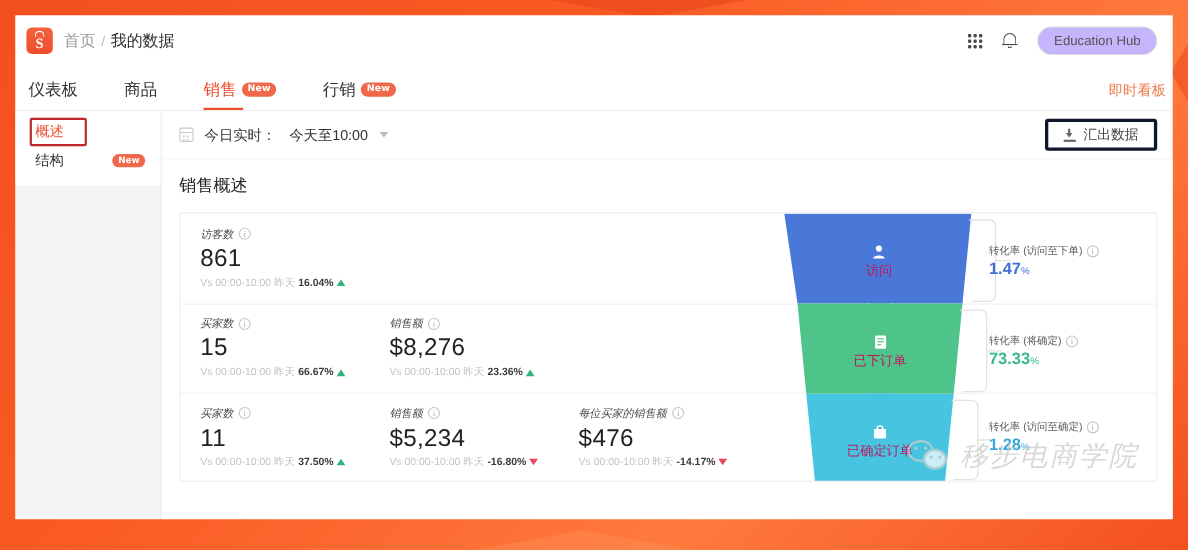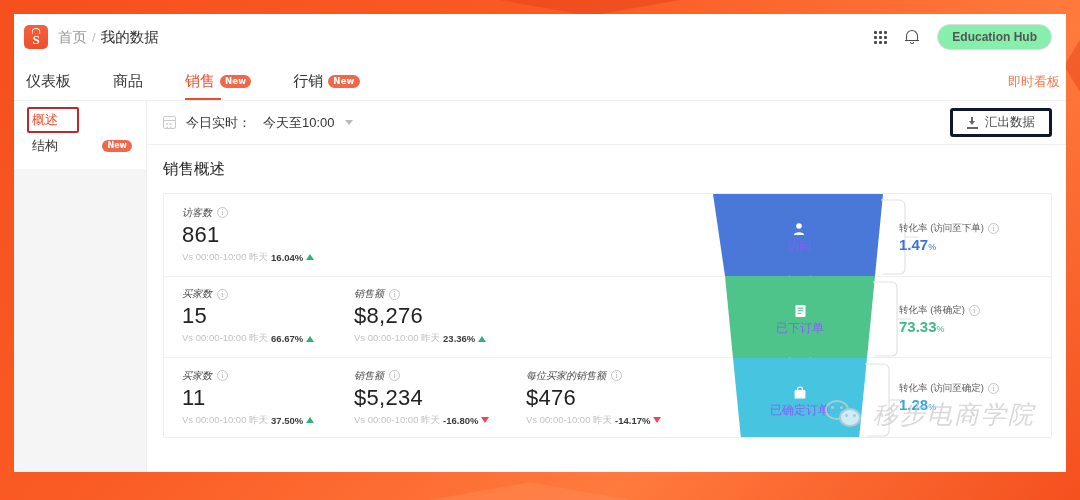--- a/index.html
+++ b/index.html
@@ -65,21 +65,21 @@
   .bell { width: 14px; height: 16px; position: relative; }
   .bell .body {
     position: absolute; left: 1px; top: 1px; width: 12px; height: 11px;
     border: 1.3px solid #4a4a4a; border-radius: 6px 6px 2px 2px; border-bottom: none;
   }
   .bell .rim { position: absolute; left: 0; top: 11px; width: 14px; height: 1.3px; background: #4a4a4a; }
   .bell .clap { position: absolute; left: 5px; top: 12.5px; width: 4px; height: 2.5px;
     border: 1.3px solid #4a4a4a; border-top: none; border-radius: 0 0 4px 4px; }
   .edu-hub {
     border: 1px solid #dcdcdc; border-radius: 14px; padding: 5px 14px;
-    font-size: 12px; color: #555; background: #86efac; white-space: nowrap; font-weight: bold;
+    font-size: 12px; color: #555; background: #c4b5fd; white-space: nowrap;
   }
 
   
   .tabs {
     height: 41px; background: #fff; display: flex; align-items: flex-end;
     padding-left: 12px; position: relative; border-bottom: 1px solid #eee;
   }
   .tab {
     display: flex; align-items: center; gap: 5px;
     font-size: 15px; color: #333; padding: 0 0 9px 0; margin-right: 42px;
@@ -195,21 +195,21 @@
   .m-vs { color: #c2c2c2; }
   .m-pct { font-weight: bold; color: #3b3b3b; }
   .tri { width: 0; height: 0; }
   .tri.up { border-left: 4px solid transparent; border-right: 4px solid transparent; border-bottom: 6px solid #2fb37b; }
   .tri.down { border-left: 4px solid transparent; border-right: 4px solid transparent; border-top: 6px solid #e8485c; }
 
   
   .funnel { position: absolute; right: 0; top: 0; width: 358px; height: 245px; }
   .funnel svg { display: block; }
   .f-seg-label {
-    position: absolute; color: #8b5cf6; text-align: center; width: 120px;
+    position: absolute; color: #be185d; text-align: center; width: 120px;
     font-size: 12px; pointer-events: none;
   }
   .f-seg-label .ic { display: block; margin: 0 auto 2px; }
 
   .conv {
     position: absolute; right: 22px; width: 130px; text-align: left;
   }
   .conv-label {
     font-size: 9.5px; color: #5a5a5a; display: flex; align-items: center; gap: 4px; white-space: nowrap;
   }

